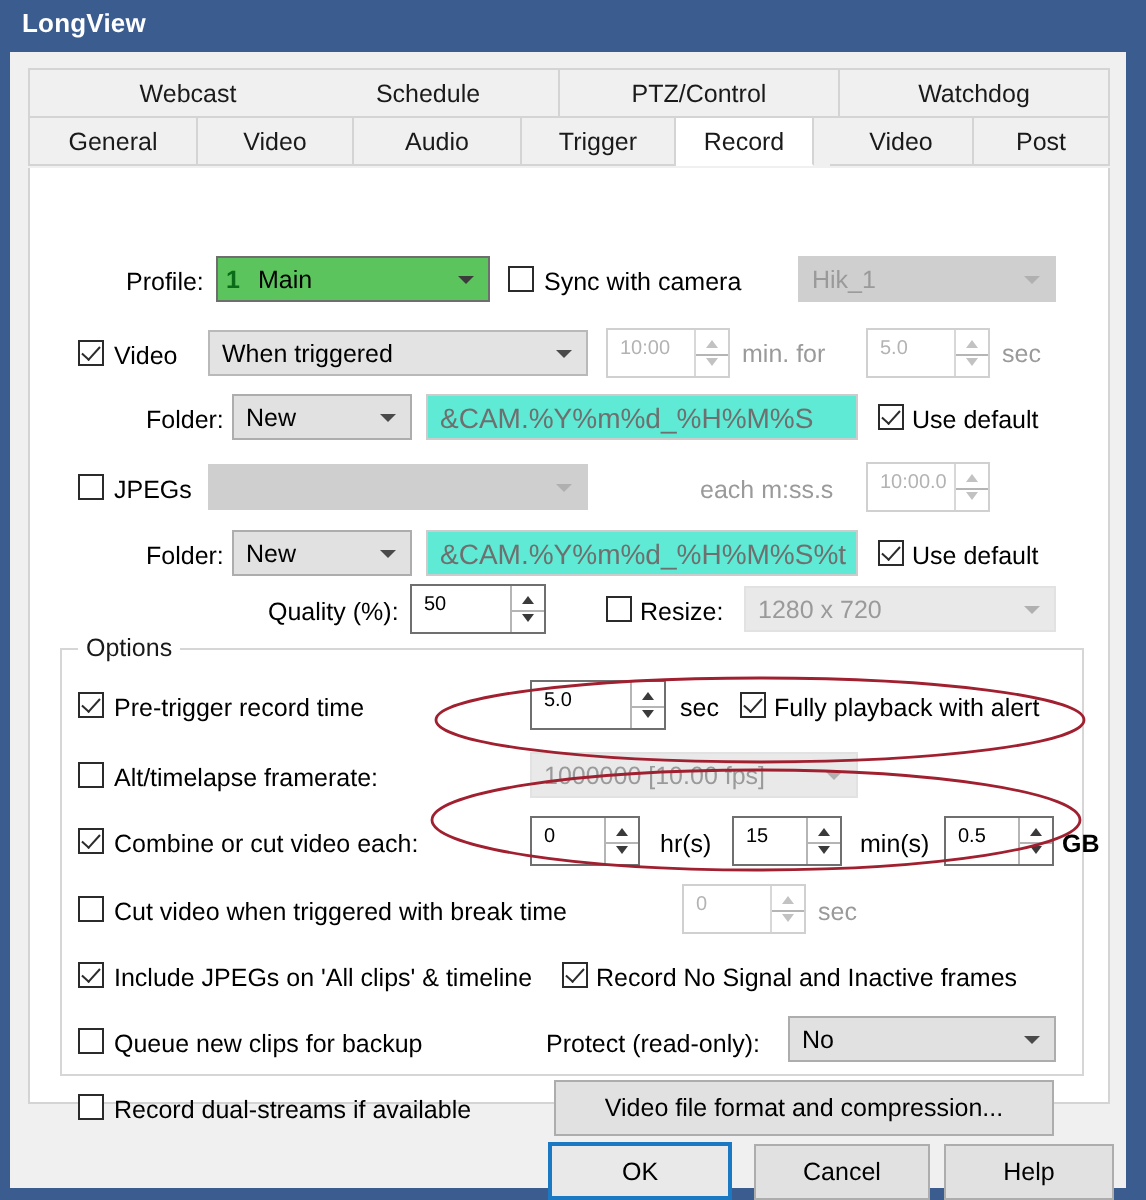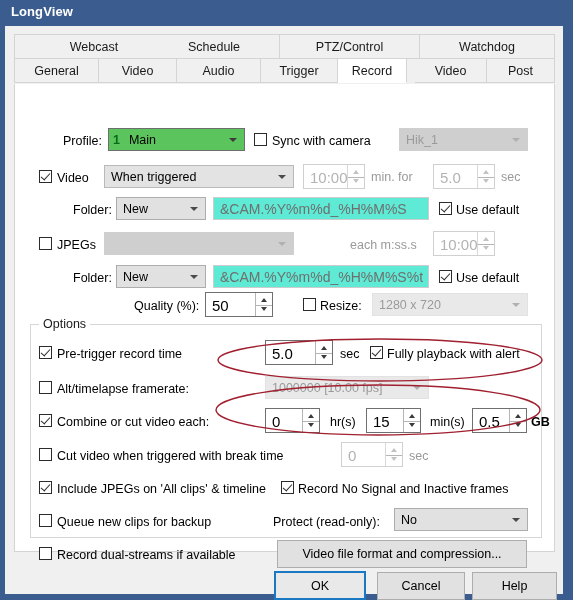--- a/index.html
+++ b/index.html
@@ -172,21 +172,21 @@
   .spin {
     position: absolute;
     box-sizing: border-box;
     height: 25px;
     background: #ffffff;
     border: 1px solid #6f6f6f;
   }
   .spin .val {
     position: absolute;
     left: 6px; top: 4px;
-    font-size: 15px;
+    font-size: 10px;
     color: #000;
   }
   .spin .btns {
     position: absolute;
     right: 0; top: 0;
     width: 17px; height: 100%;
     box-sizing: border-box;
     border-left: 1px solid #b5b5b5;
     background: #ffffff;
   }

